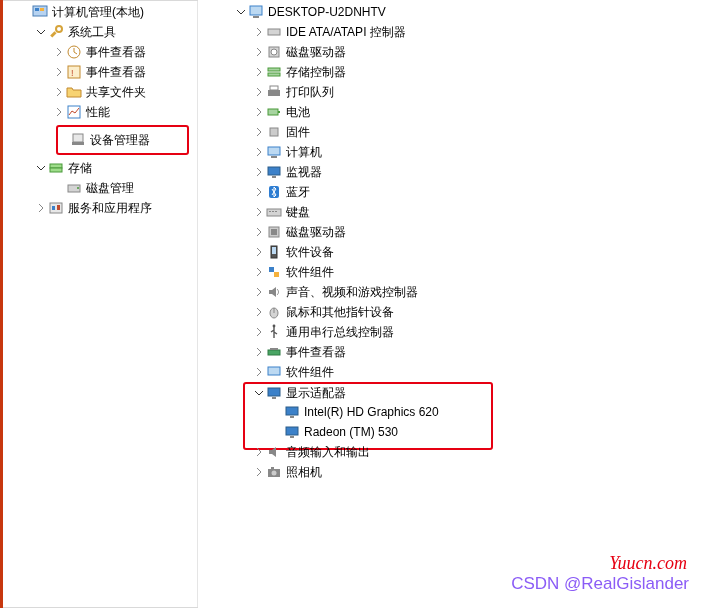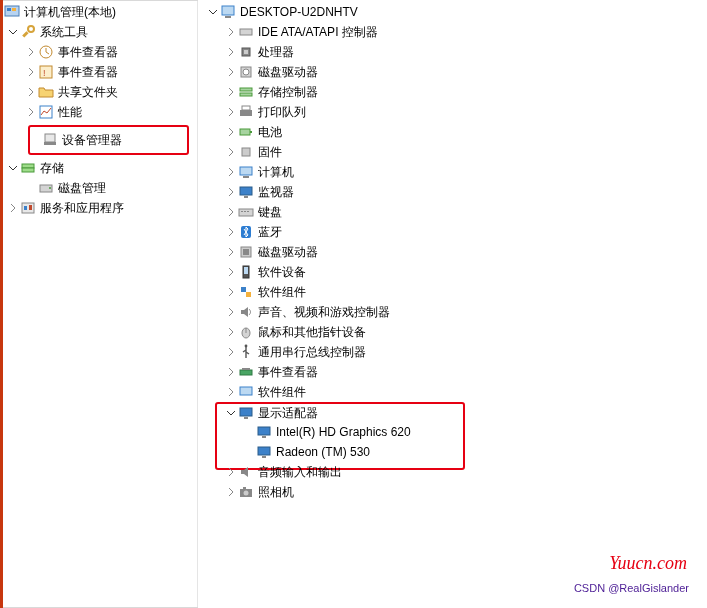--- a/index.html
+++ b/index.html
@@ -1,29 +1,29 @@
 <!DOCTYPE html>
 <html><head>
 <meta charset="utf-8">
 <style>
 * { box-sizing: border-box; margin: 0; padding: 0; }
 html, body { width: 707px; height: 608px; overflow: hidden; font-family: "Microsoft YaHei", "Segoe UI", sans-serif; font-size: 12px; background: #fff; color: #000; }
 .main { display: flex; width: 100%; height: 100%; position: relative; }
 .panel-left { width: 198px; height: 100%; border-right: 1px solid #e5e5e5; background: #fff; overflow: hidden; }
 .panel-right { flex: 1; height: 100%; background: #fff; position: relative; }
-.tree { padding-top: 2px; }
+.tree { padding-top: 2px; margin-left: 28px; }
 .row { display: flex; align-items: center; height: 20px; white-space: nowrap; cursor: default; position: relative; }
 .row .exp { width: 14px; height: 14px; display: inline-flex; justify-content: center; align-items: center; font-size: 11px; color: #555; cursor: pointer; }
 .row .ico { width: 16px; height: 16px; margin-right: 4px; display: inline-flex; justify-content: center; align-items: center; }
 .row .lbl { line-height: 20px; }
 .highlight-red { border: 2px solid #e60012; border-radius: 3px; }
 .exp svg { width: 10px; height: 10px; }
 .left-edge-stripe { position: absolute; left: 0; top: 0; bottom: 0; width: 3px; background: #c7370f; z-index: 2; }
 .watermark1 { position: absolute; right: 20px; bottom: 34px; font-size: 18px; color: #e60012; font-family: Georgia, "Times New Roman", serif; font-style: italic; pointer-events: none; user-select: none; text-align: center; }
-.watermark2 { position: absolute; right: 18px; bottom: 14px; font-size: 11px; color: #4c1d95; font-family: Arial, sans-serif; pointer-events: none; user-select: none; }
+.watermark2 { position: absolute; right: 18px; bottom: 14px; font-size: 17px; color: #8b5cf6; font-family: Arial, sans-serif; pointer-events: none; user-select: none; }
 .border-frame { position: absolute; inset: 0; border: 1px solid #d9d9d9; pointer-events: none; }
 </style>
 </head>
 <body>
 
 <div class="main">
   <div class="left-edge-stripe"></div>
   <div class="border-frame"></div>
 
   <div class="panel-left">
@@ -202,34 +202,20 @@
         <span class="lbl">IDE ATA/ATAPI 控制器</span>
       </div>
       <div class="row" style="padding-left:26px">
         <span class="exp">
             <svg viewBox="0 0 10 10">
               <path d="M3 1 L7 5 L3 9" fill="none" stroke="#888"></path>
             </svg>
           </span>
         <span class="ico">
             <svg viewBox="0 0 16 16">
-              <rect x="4" y="4" width="8" height="8" fill="#888" stroke="#555"></rect>
-              <rect x="6" y="6" width="4" height="4" fill="#ccc"></rect>
-            </svg>
-          </span>
-        <span class="lbl">处理器</span>
-      </div>
-      <div class="row" style="padding-left:26px">
-        <span class="exp">
-            <svg viewBox="0 0 10 10">
-              <path d="M3 1 L7 5 L3 9" fill="none" stroke="#888"></path>
-            </svg>
-          </span>
-        <span class="ico">
-            <svg viewBox="0 0 16 16">
               <rect x="3" y="3" width="10" height="10" fill="#d4d4d4" stroke="#888"></rect>
               <circle cx="8" cy="8" r="3" fill="#fff" stroke="#888"></circle>
             </svg>
           </span>
         <span class="lbl">磁盘驱动器</span>
       </div>
       <div class="row" style="padding-left:26px">
         <span class="exp">
             <svg viewBox="0 0 10 10">
               <path d="M3 1 L7 5 L3 9" fill="none" stroke="#888"></path>
@@ -304,50 +290,50 @@
               <path d="M3 1 L7 5 L3 9" fill="none" stroke="#888"></path>
             </svg>
           </span>
         <span class="ico">
             <svg viewBox="0 0 16 16">
               <rect x="2" y="3" width="12" height="8" fill="#3c81c9" stroke="#2a5c8a"></rect>
               <rect x="6" y="12" width="4" height="2" fill="#888"></rect>
             </svg>
           </span>
         <span class="lbl">监视器</span>
+      </div>
+      <div class="row" style="padding-left:26px">
+        <span class="exp">
+            <svg viewBox="0 0 10 10">
+              <path d="M3 1 L7 5 L3 9" fill="none" stroke="#888"></path>
+            </svg>
+          </span>
+        <span class="ico">
+            <svg viewBox="0 0 16 16">
+              <rect x="3" y="2" width="10" height="12" rx="2" fill="#2d7dd2"></rect>
+              <path d="M6 5 L10 11 L8 13 V3 L10 5 L6 11" stroke="#fff" fill="none" stroke-width="1"></path>
+            </svg>
+          </span>
+        <span class="lbl">蓝牙</span>
       </div>
       <div class="row" style="padding-left:26px">
         <span class="exp">
             <svg viewBox="0 0 10 10">
               <path d="M3 1 L7 5 L3 9" fill="none" stroke="#888"></path>
             </svg>
           </span>
         <span class="ico">
             <svg viewBox="0 0 16 16">
               <rect x="1" y="5" width="14" height="7" fill="#d4d4d4" stroke="#888"></rect>
               <rect x="3" y="7" width="2" height="1" fill="#888"></rect>
               <rect x="6" y="7" width="2" height="1" fill="#888"></rect>
               <rect x="9" y="7" width="2" height="1" fill="#888"></rect>
             </svg>
           </span>
         <span class="lbl">键盘</span>
-      </div>
-      <div class="row" style="padding-left:26px">
-        <span class="exp">
-            <svg viewBox="0 0 10 10">
-              <path d="M3 1 L7 5 L3 9" fill="none" stroke="#888"></path>
-            </svg>
-          </span>
-        <span class="ico">
-            <svg viewBox="0 0 16 16">
-              <rect x="3" y="2" width="10" height="12" rx="2" fill="#2d7dd2"></rect>
-              <path d="M6 5 L10 11 L8 13 V3 L10 5 L6 11" stroke="#fff" fill="none" stroke-width="1"></path>
-            </svg>
-          </span>
-        <span class="lbl">蓝牙</span>
       </div>
       <div class="row" style="padding-left:26px">
         <span class="exp">
             <svg viewBox="0 0 10 10">
               <path d="M3 1 L7 5 L3 9" fill="none" stroke="#888"></path>
             </svg>
           </span>
         <span class="ico">
             <svg viewBox="0 0 16 16">
               <rect x="3" y="3" width="10" height="10" fill="#ccc" stroke="#888"></rect>

